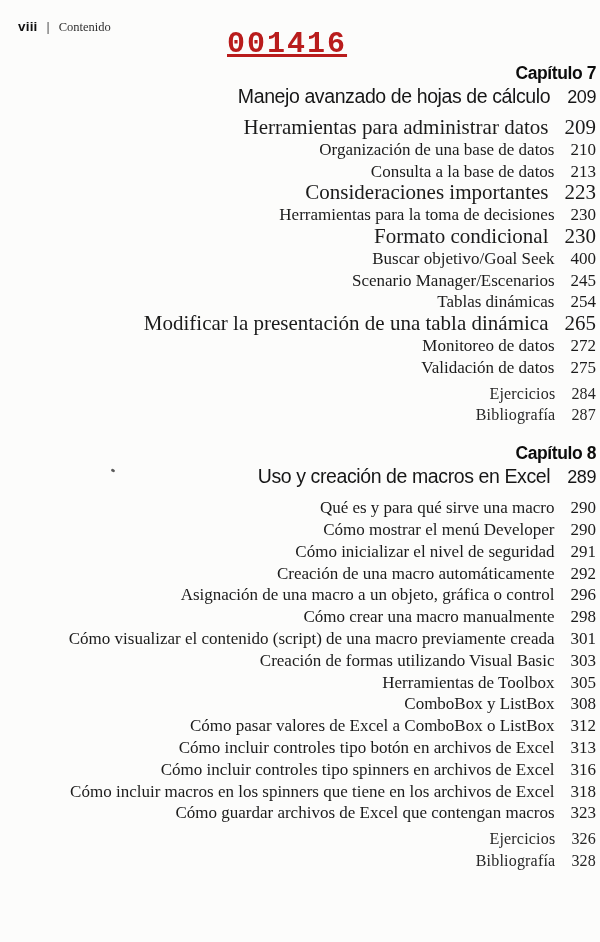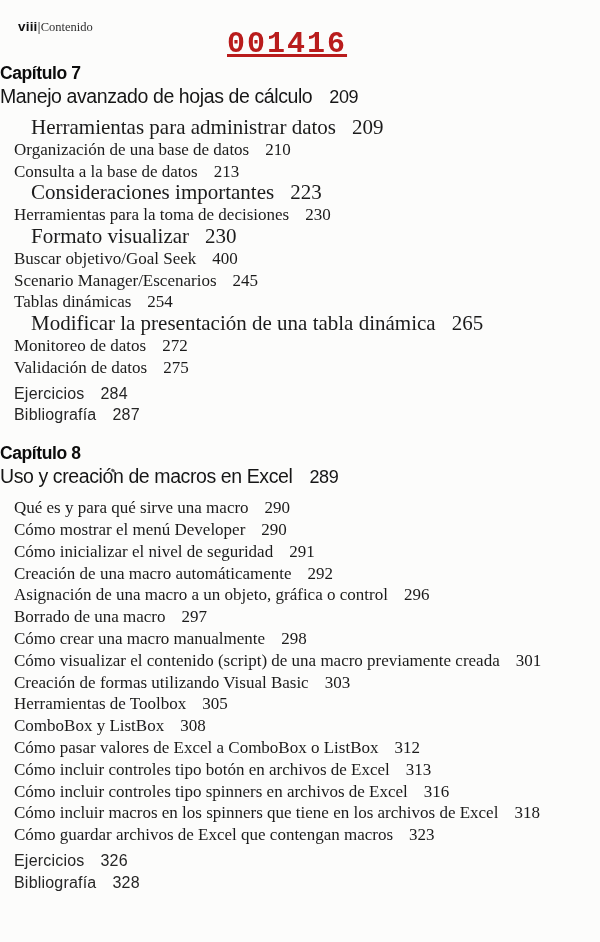--- a/index.html
+++ b/index.html
@@ -8,60 +8,60 @@
     background:#fbfbfa;
     font-family:"Liberation Serif", serif;
     color:#1b1b1b;
     overflow:hidden;
   }
   .page { position:relative; width:600px; height:942px; background:#fcfcfb; }
 
   
   .hdr {
     position:absolute; top:19px; left:18px;
-    display:flex; align-items:baseline; 
+    display:flex; align-items:baseline; gap:9px;
     font-family:"Liberation Sans", sans-serif;
     white-space:nowrap;
   }
   .folio { font-weight:700; font-size:13.5px; color:#101010; letter-spacing:0.2px; }
   .hdr-sep { font-size:12px; color:#4a4a4a; }
   .hdr-title { font-size:12.5px; color:#303030;font-family:Liberation Serif, serif; }
 
   
   .stamp {
     position:absolute; top:27px; left:227px;
     font-family:"Liberation Mono", monospace;
     font-weight:700; font-size:30px; letter-spacing:2px;
     color:#b91c1c;
     text-decoration:underline;
   }
 
   
-  .toc { position:absolute; top:63px; left:0; right:4px; }
+  .toc { position:absolute; top:63px; left:24px; right:4px;text-align:right; }
   .chapter + .chapter { margin-top:17px; }
 
   .ch-label {
     font-family:"Liberation Sans", sans-serif;
     font-weight:800; font-size:17.5px; line-height:21px;
     letter-spacing:-0.4px; color:#0c0c0c;
   }
   .ch-title-line {
     font-family:"Liberation Sans", sans-serif;
     font-weight:400; font-size:19.5px; line-height:25px;
     letter-spacing:-0.4px; color:#161616;
     margin-bottom:7px; white-space:nowrap;
   }
   .ch-page { margin-left:17px; font-size:18px; }
 
   .entry { line-height:21.8px; white-space:nowrap; }
   .entry.lvl1 { padding-left:14px; font-size:17px; }
   .entry.lvl2 { padding-left:31px; font-size:21px; }
   .entry .pg { margin-left:16px; }
   .entry.sans {
-    font-family:Liberation Sans, sans-serif;
+    font-family:Liberation Serif, serif;
     font-size:16px; color:#262626; letter-spacing:0.2px;
   }
   .entries.footer { margin-top:4px; }
 
   
   .ink-dot {
     position:absolute; top:469px; left:111px;
     width:4px; height:3px; border-radius:50%;
     background:#5a5a5a; transform:rotate(25deg);
   }
@@ -97,21 +97,21 @@
           <div class="entry lvl1">
     <span class="t">Consulta a la base de datos</span><span class="pg">213</span>
   </div>
           <div class="entry lvl2">
     <span class="t">Consideraciones importantes</span><span class="pg">223</span>
   </div>
           <div class="entry lvl1">
     <span class="t">Herramientas para la toma de decisiones</span><span class="pg">230</span>
   </div>
           <div class="entry lvl2">
-    <span class="t">Formato visualizar</span><span class="pg">230</span>
+    <span class="t">Formato condicional</span><span class="pg">230</span>
   </div>
           <div class="entry lvl1">
     <span class="t">Buscar objetivo/Goal Seek</span><span class="pg">400</span>
   </div>
           <div class="entry lvl1">
     <span class="t">Scenario Manager/Escenarios</span><span class="pg">245</span>
   </div>
           <div class="entry lvl1">
     <span class="t">Tablas dinámicas</span><span class="pg">254</span>
   </div>
@@ -149,23 +149,20 @@
           <div class="entry lvl1">
     <span class="t">Cómo inicializar el nivel de seguridad</span><span class="pg">291</span>
   </div>
           <div class="entry lvl1">
     <span class="t">Creación de una macro automáticamente</span><span class="pg">292</span>
   </div>
           <div class="entry lvl1">
     <span class="t">Asignación de una macro a un objeto, gráfica o control</span><span class="pg">296</span>
   </div>
           <div class="entry lvl1">
-    <span class="t">Borrado de una macro</span><span class="pg">297</span>
-  </div>
-          <div class="entry lvl1">
     <span class="t">Cómo crear una macro manualmente</span><span class="pg">298</span>
   </div>
           <div class="entry lvl1">
     <span class="t">Cómo visualizar el contenido (script) de una macro previamente creada</span><span class="pg">301</span>
   </div>
           <div class="entry lvl1">
     <span class="t">Creación de formas utilizando Visual Basic</span><span class="pg">303</span>
   </div>
           <div class="entry lvl1">
     <span class="t">Herramientas de Toolbox</span><span class="pg">305</span>

